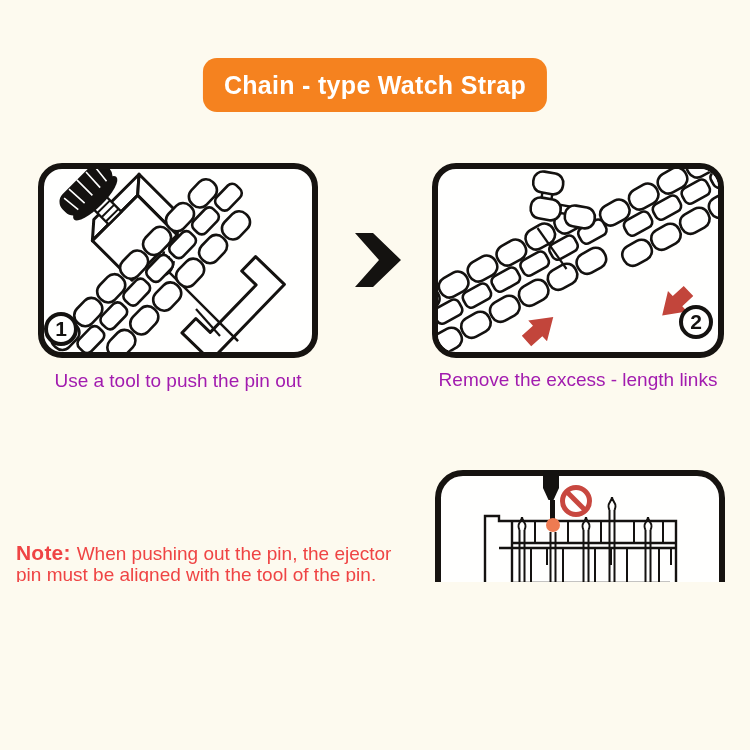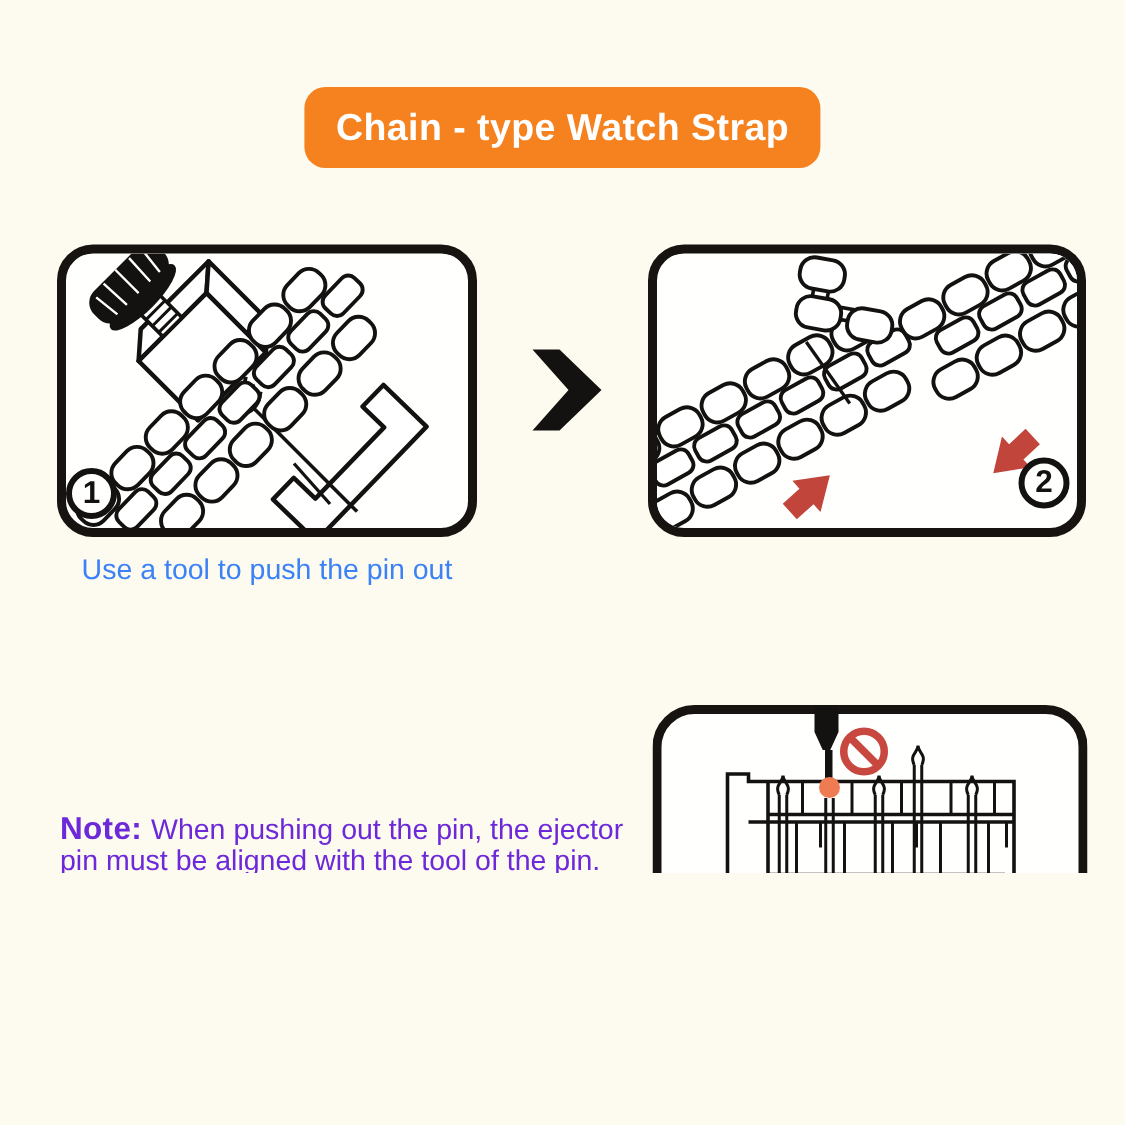--- a/index.html
+++ b/index.html
@@ -20,29 +20,29 @@
   .art{position:absolute;left:0;top:0;width:100%;height:100%;}
 
   
   .badge{position:absolute;width:26px;height:26px;border:4px solid #141210;border-radius:50%;
          background:#FFFFFE;display:flex;align-items:center;justify-content:center;
          font-weight:bold;font-size:21px;color:#141210;z-index:5;}
   #badge1{left:44px;top:312px;}
   #badge2{left:679px;top:305px;}
 
   
-  .caption{position:absolute;text-align:center;font-size:19px;line-height:22px;color:#3b82f6;}
+  .caption{position:absolute;text-align:center;font-size:19px;line-height:22px;color:#a21caf;}
   #c1{left:38px;top:370px;width:280px;}
   #c2{left:432px;top:369px;width:292px;}
 
   
   #chev{position:absolute;left:353px;top:231px;}
 
   
-  .note{position:absolute;left:40px;top:543px;color:#6d28d9;font-size:19px;line-height:20.8px;white-space:nowrap;}
+  .note{position:absolute;left:16px;top:543px;color:#ef4444;font-size:19px;line-height:20.8px;white-space:nowrap;}
   .note .lbl{font-weight:bold;font-size:21px;margin-right:6px;letter-spacing:.2px;}
 
   
   #alignsvg{position:absolute;left:435px;top:458px;}
 </style>
 </head>
 <body>
 
 <div class="stage">
 
@@ -168,20 +168,21 @@
       <g transform="translate(250,122) rotate(137)">
         <polygon points="0,-7 15,-7 15,-14 36,0 15,14 15,7 0,7" fill="#C2453B"></polygon>
       </g>
       <g transform="translate(88,172) rotate(-42)">
         <polygon points="0,-7 15,-7 15,-14 36,0 15,14 15,7 0,7" fill="#C2453B"></polygon>
       </g>
     </svg>
   </div>
   <div class="badge" id="badge2">2</div>
   <div class="caption" id="c2">
+    <div>Remove the excess - length links</div>
   </div>
 
   <div class="note">
     <div><span class="lbl">Note:</span><span>When pushing out the pin, the ejector</span></div>
     <div>pin must be aligned with the tool of the pin.</div>
     <div>It is forbidden to collide with the opening of the pin.</div>
   </div>
 
   <svg id="alignsvg" width="290" height="232" viewBox="0 0 290 232">
 

